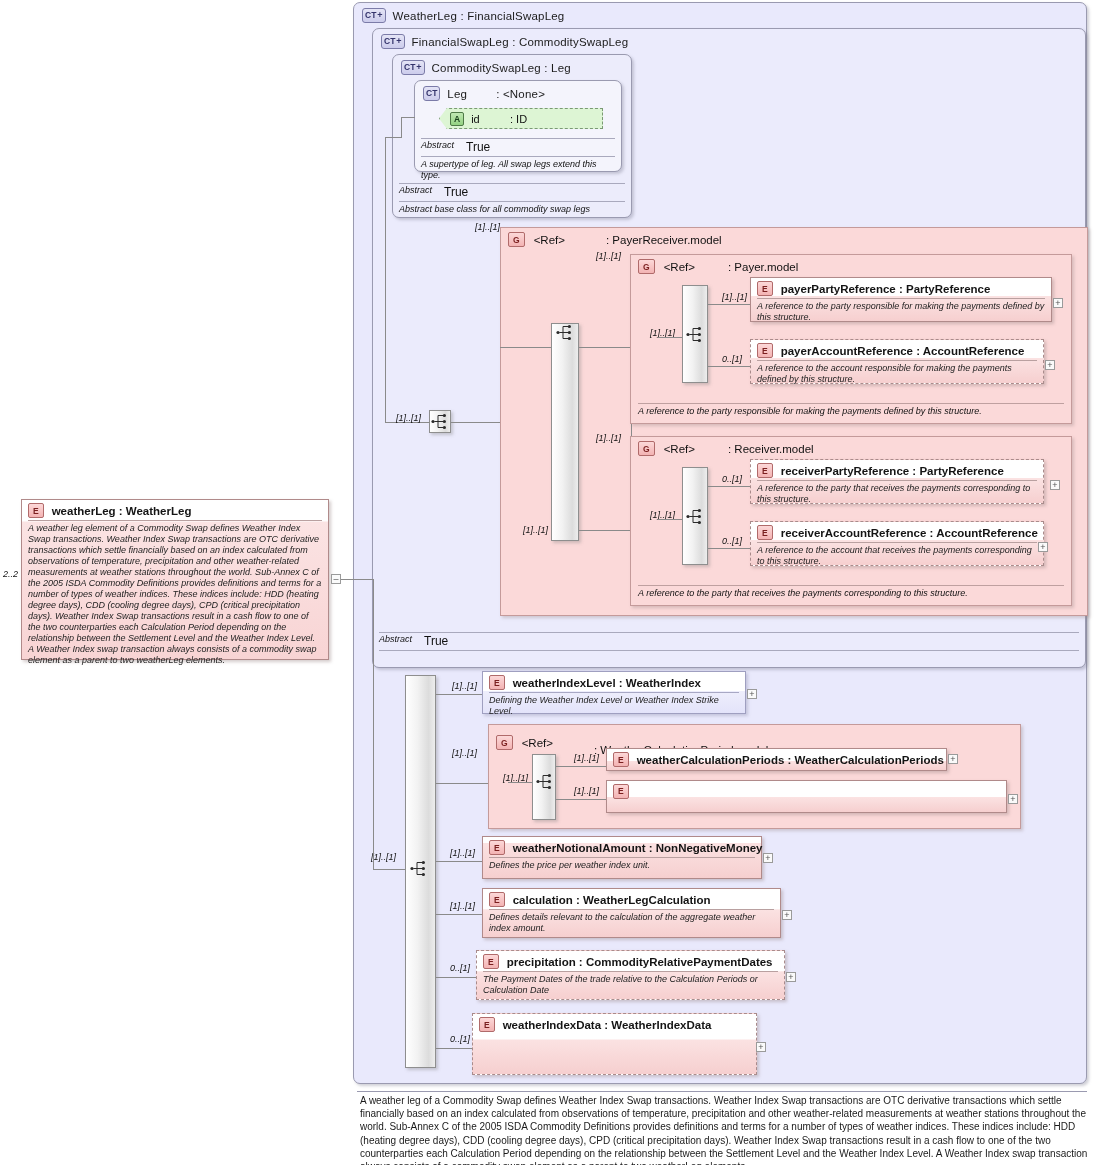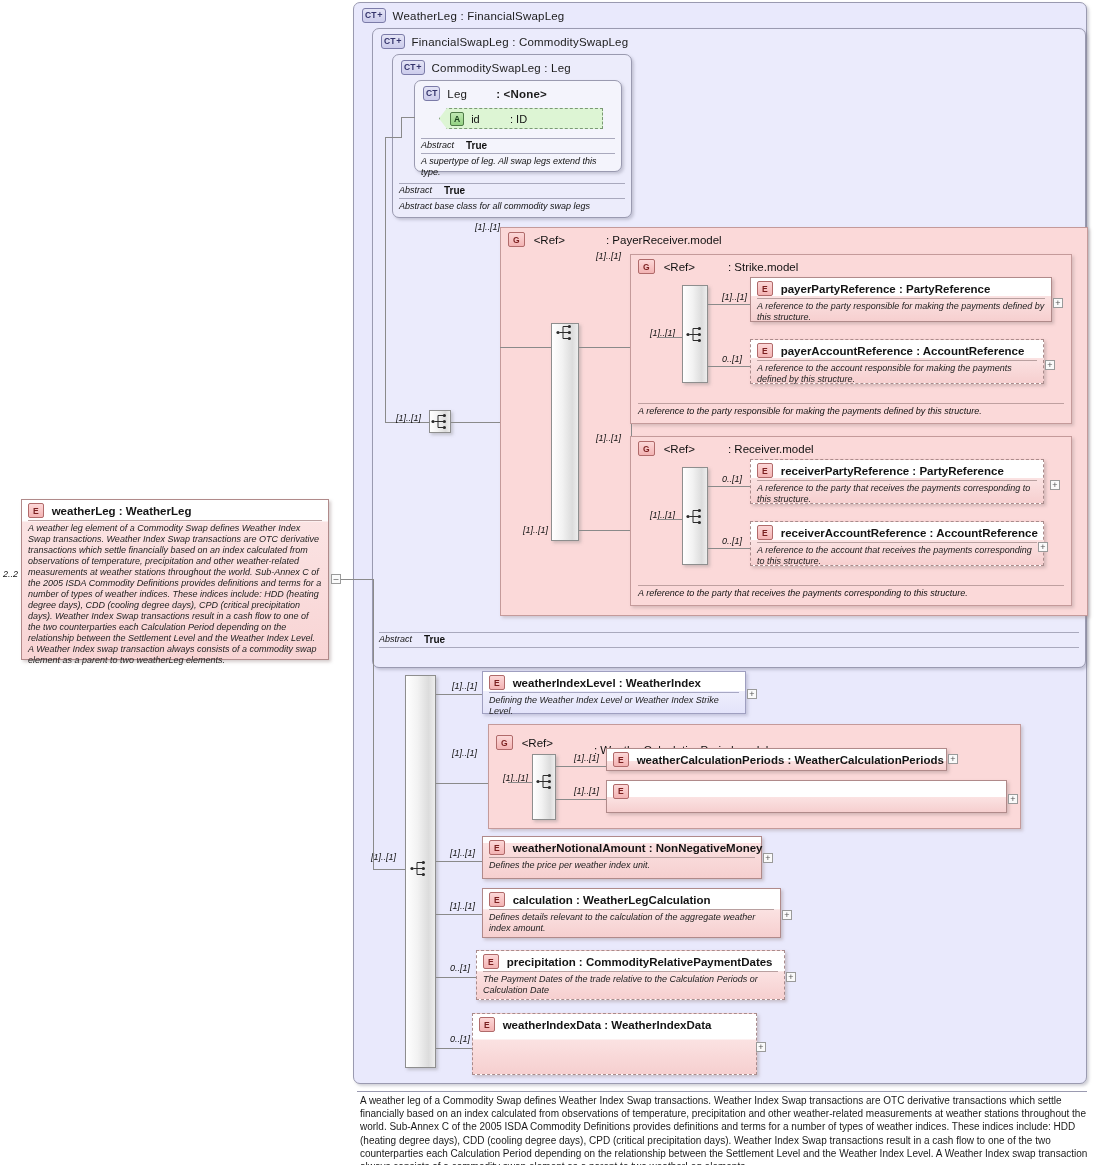--- a/index.html
+++ b/index.html
@@ -55,21 +55,21 @@
   .attr .atype{font-size:11px;position:absolute;left:70px;}
 
   
   .footer{
     position:absolute;left:8px;right:8px;
     font-size:9px;
   }
   .footer .line{border-top:1px solid #a9a9bd;}
   .footer .row{display:flex;gap:12px;padding:1px 0 2px 0;}
   .footer .row i{font-style:italic;}
-  .footer .row b{font-weight:bold;font-size:10px;}
+  .footer .row b{font-weight:normal;font-size:12px;}
   .footer .desc{font-style:italic;padding-top:2px;line-height:1.25;}
 
   
   .ebox{
     position:absolute;box-sizing:border-box;
     background:linear-gradient(180deg,#ffffff 0%,#ffffff 42%,#fbe2e2 43%,#f6cfcf 100%);
     border:1px solid #b08a8a;
     box-shadow:2px 2px 3px rgba(150,130,130,.40);
   }
   .ebox.opt{border:1px dashed #a98b8b;}
@@ -202,21 +202,21 @@
     <div class="desc">Abstract base class for all commodity swap legs</div>
   </div>
 </div>
 
 <div class="ct" style="left:414px;top:80px;width:208px;height:92px;background:#f4f4fc;">
   <div class="hdr">
     <span class="badge">
         <span>CT</span>
       </span>
     <span class="ttl">Leg</span>
-    <span class="ttl" style="margin-left:22px;font-weight:bold;">: &lt;None&gt;</span>
+    <span class="ttl" style="margin-left:22px;">: &lt;None&gt;</span>
   </div>
 
   <div class="attr" style="left:24px;top:27px;width:164px;height:21px;">
     <span class="abadge">A</span>
     <span class="aname">id</span>
     <span class="atype">: ID</span>
   </div>
   <div class="footer" style="left:6px;right:6px;top:57px;">
     <div class="line"></div>
     <div class="row">
@@ -290,21 +290,21 @@
 <div class="ln lnh" style="left:579px;top:347px;width:52px;"></div>
 <div class="ln lnv" style="left:631px;top:347px;height:183px;"></div>
 <div class="ln lnh" style="left:579px;top:530px;width:52px;"></div>
 <div class="card" style="left:596px;top:251px;">[1]..[1]</div>
 <div class="card" style="left:596px;top:433px;">[1]..[1]</div>
 
 <div class="grp" style="left:630px;top:254px;width:442px;height:170px;">
   <div class="ghdr">
     <span class="gbadge">G</span>
     <span class="ref">&lt;Ref&gt;</span>
-    <span style="margin-left:24px;">: Strike.model</span>
+    <span style="margin-left:24px;">: Payer.model</span>
   </div>
   <div class="gfoot" style="top:148px;">A reference to the party responsible for making the payments defined by this structure.</div>
 </div>
 
 <div class="seqbar" style="left:682px;top:285px;width:26px;height:98px;"></div>
 <svg class="seqicon" style="left:686px;top:326px;" width="18" height="17" viewBox="0 0 18 17">
   <circle cx="2" cy="8.5" r="1.6" fill="#2b2b2b"></circle>
   <line x1="3.4" y1="8.5" x2="7" y2="8.5" stroke="#2b2b2b" stroke-width="1"></line>
   <line x1="7" y1="2.5" x2="7" y2="14.5" stroke="#2b2b2b" stroke-width="1"></line>
   <line x1="7" y1="2.5" x2="12" y2="2.5" stroke="#2b2b2b" stroke-width="1"></line>

